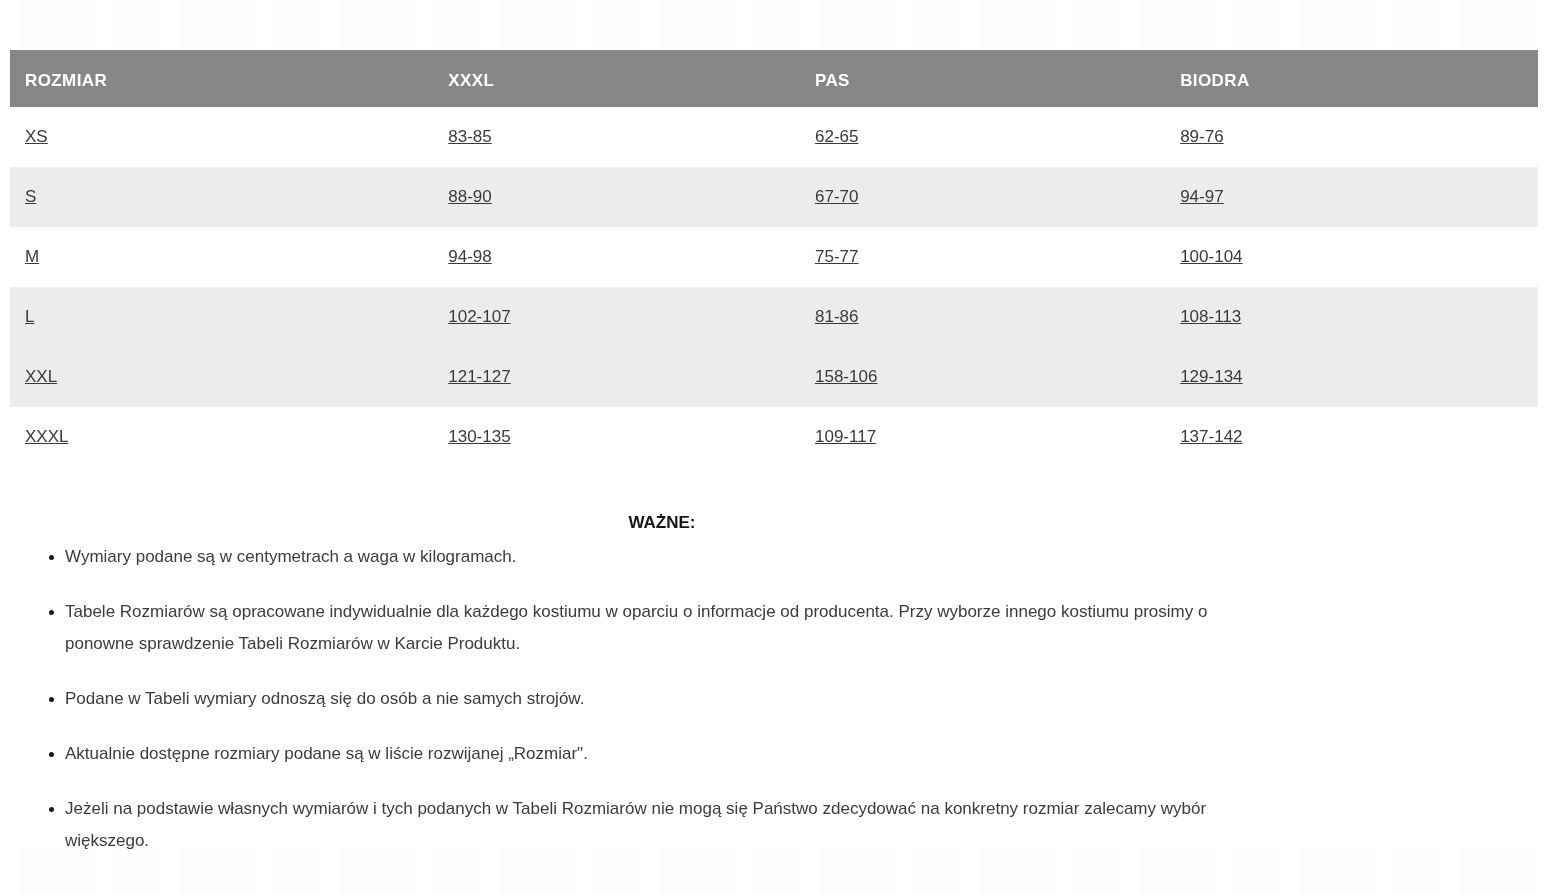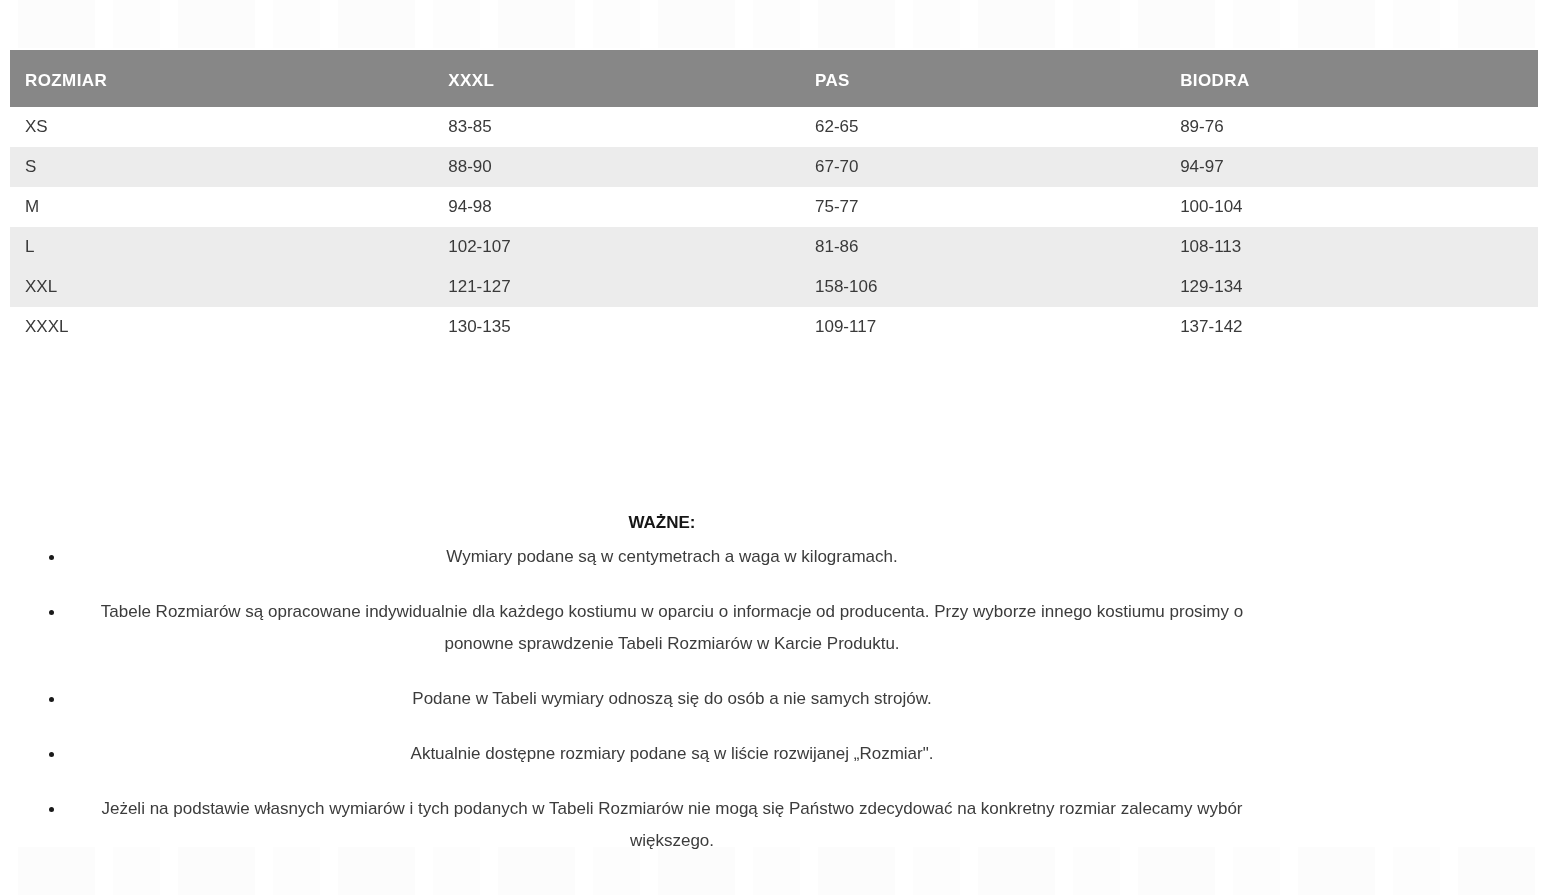--- a/index.html
+++ b/index.html
@@ -52,23 +52,24 @@
     color: #ffffff;
     font-weight: bold;
     text-align: left;
     height: 53px;
     padding: 4px 0 0 15px;
     letter-spacing: 0.4px;
     font-size: 17px;
     margin-left: 20px;
   }
   .size-table td {
-    height: 40px;
+    height: 60px;
     padding: 0 0 0 15px;
     background: #ffffff;
+    text-decoration: underline;
   }
   .size-table tr.zebra td {
     background: #ececec;
   }
 
   .notes {
     position: absolute;
     top: 513px;
     left: 0;
     width: 1324px;
@@ -78,21 +79,20 @@
     font-weight: bold;
     font-size: 17px;
     color: #161616;
     margin: 0 0 8px 0;
   }
   .notes-list {
     margin: 0;
     padding: 0 45px 0 65px;
     list-style: disc;
     color: #3c3c3c;
-    text-align: center;
   }
   .notes-list li {
     font-size: 17px;
     line-height: 32px;
     margin-bottom: 23px;
     color: #3c3c3c;
   }
   .notes-list li::marker {
     color: #1a1a1a;
     font-size: 15px;

